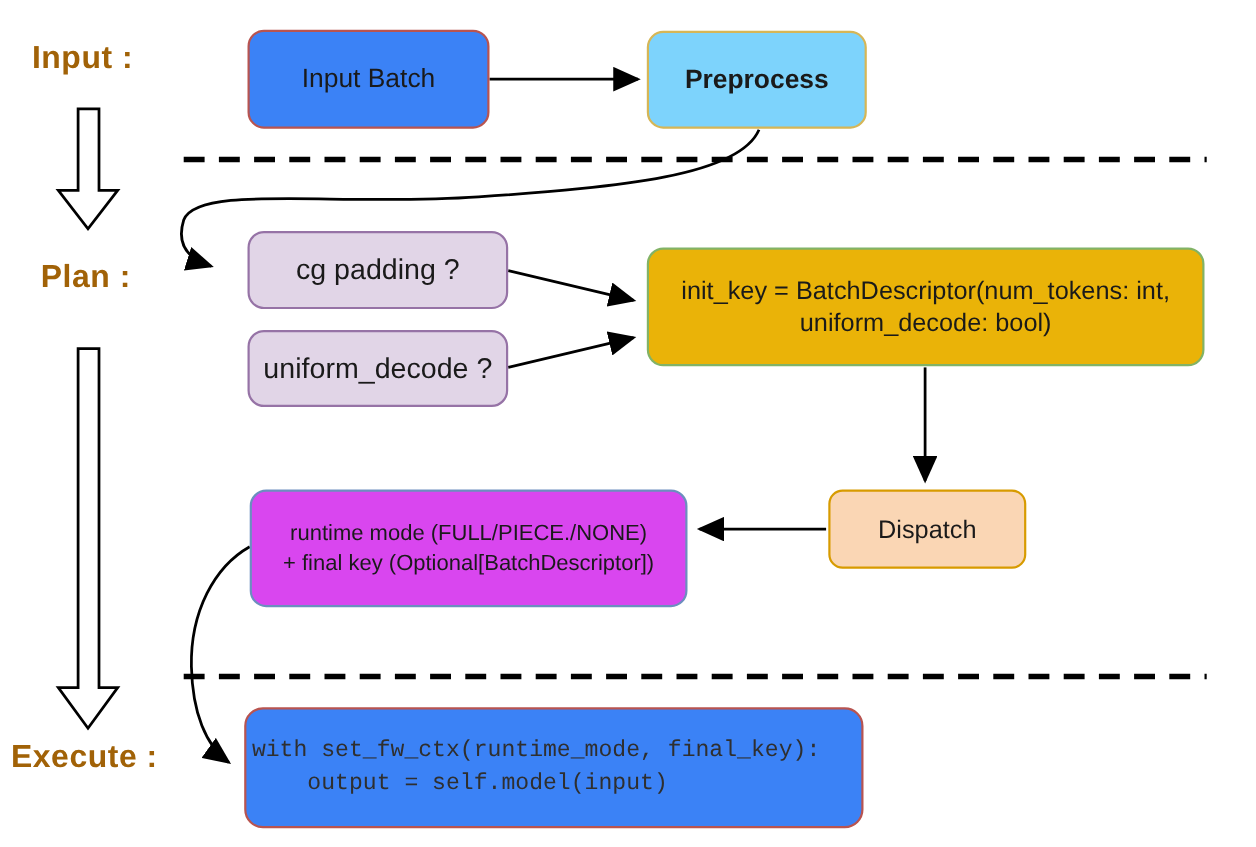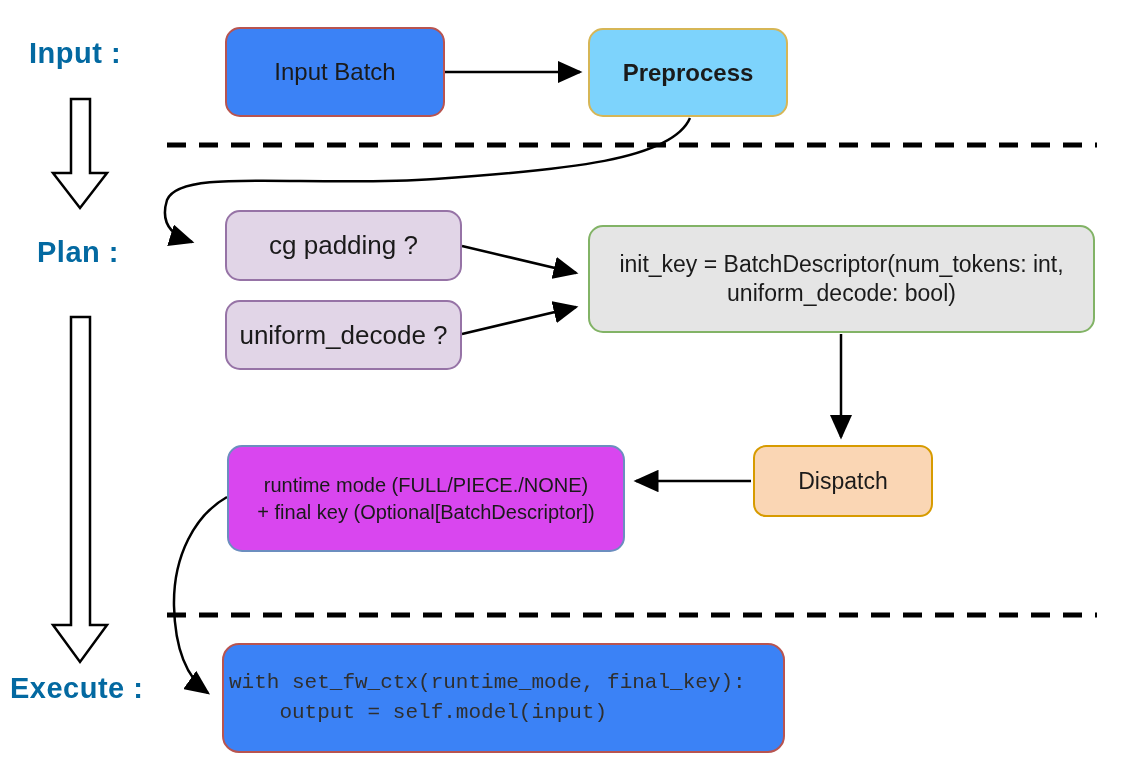--- a/index.html
+++ b/index.html
@@ -3,35 +3,35 @@
 <meta charset="utf-8">
 <style>
   html,body { margin:0; padding:0; background:#ffffff; }
   .canvas {
     position:relative; width:1142px; height:770px;
     background:#ffffff; overflow:hidden;
     font-family:"Liberation Sans", sans-serif;
   }
   svg.layer { position:absolute; left:0; top:0; width:1142px; height:770px; }
   .stage-label {
-    position:absolute; font-weight:bold; font-size:29px; color:#0369a1;
+    position:absolute; font-weight:bold; font-size:29px; color:#a16207;
     white-space:nowrap; letter-spacing:0.5px;
   }
   .node {
     position:absolute; box-sizing:border-box;
     display:flex; flex-direction:column; align-items:center; justify-content:center;
     text-align:center; color:#1a1a1a; border:2px solid #000; border-radius:15px;
     line-height:1.25;
   }
   .node span { display:block; }
   
   .n-red    { background:#3b82f6; border-color:#b85450; }
   .n-yellow { background:#7dd3fc; border-color:#d6b656;font-weight:bold; }
   .n-purple { background:#e1d5e7; border-color:#9673a6; }
-  .n-green  { background:#e5e5e5; border-color:#82b366; }
+  .n-green  { background:#eab308; border-color:#82b366; }
   .n-blue   { background:#d946ef; border-color:#6c8ebf; }
   .n-orange-outer { background:#ffe6cc; border-color:#d79b00; }
   .n-orange-inner { background:#fad6b4; border-color:#d79b00; }
 
   #node-input-batch   { left:225px; top:27px;  width:220px; height:90px;  font-size:24px; }
   #node-preprocess    { left:588px; top:28px;  width:200px; height:89px;  font-size:24px; }
   #node-cg-padding    { left:225px; top:210px; width:237px; height:71px;  font-size:26px; }
   #node-uniform-decode{ left:225px; top:300px; width:237px; height:70px;  font-size:26px; }
   #node-init-key      { left:588px; top:225px; width:507px; height:108px; font-size:23px; }
   #node-dispatcher    { left:752px; top:445px; width:343px; height:105px; font-size:24px; border-radius:18px; justify-content:flex-start; }

